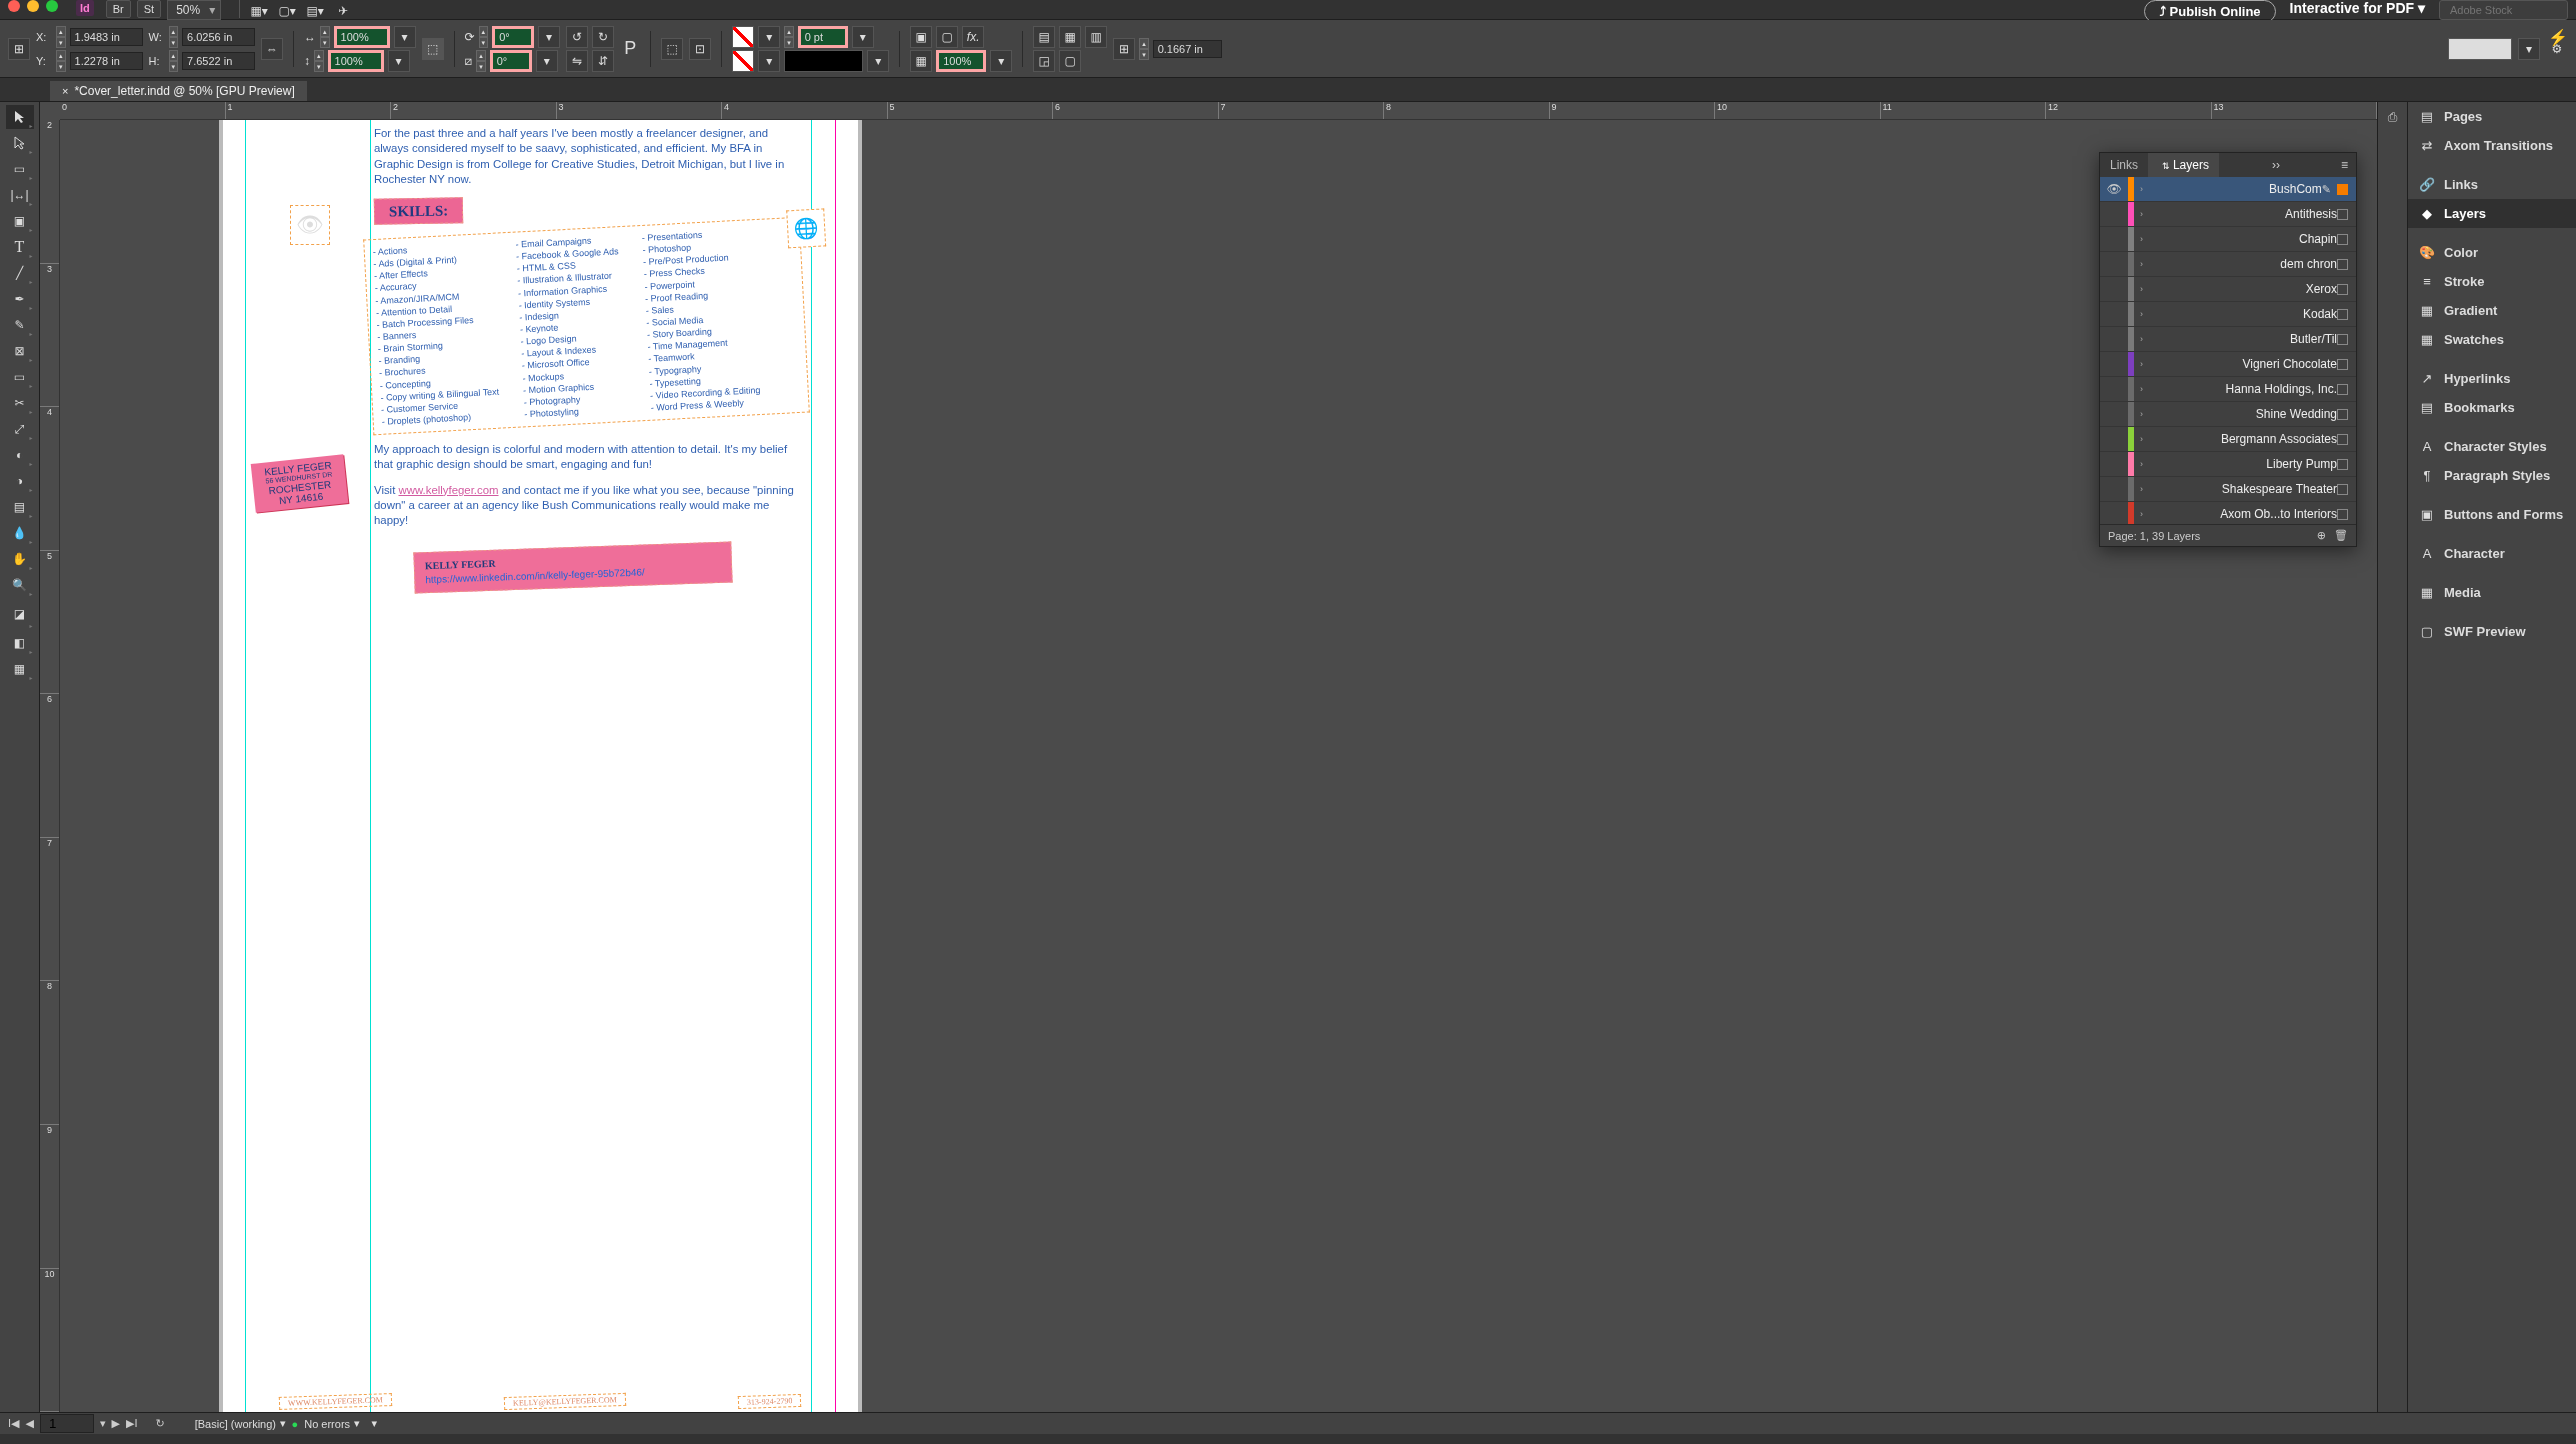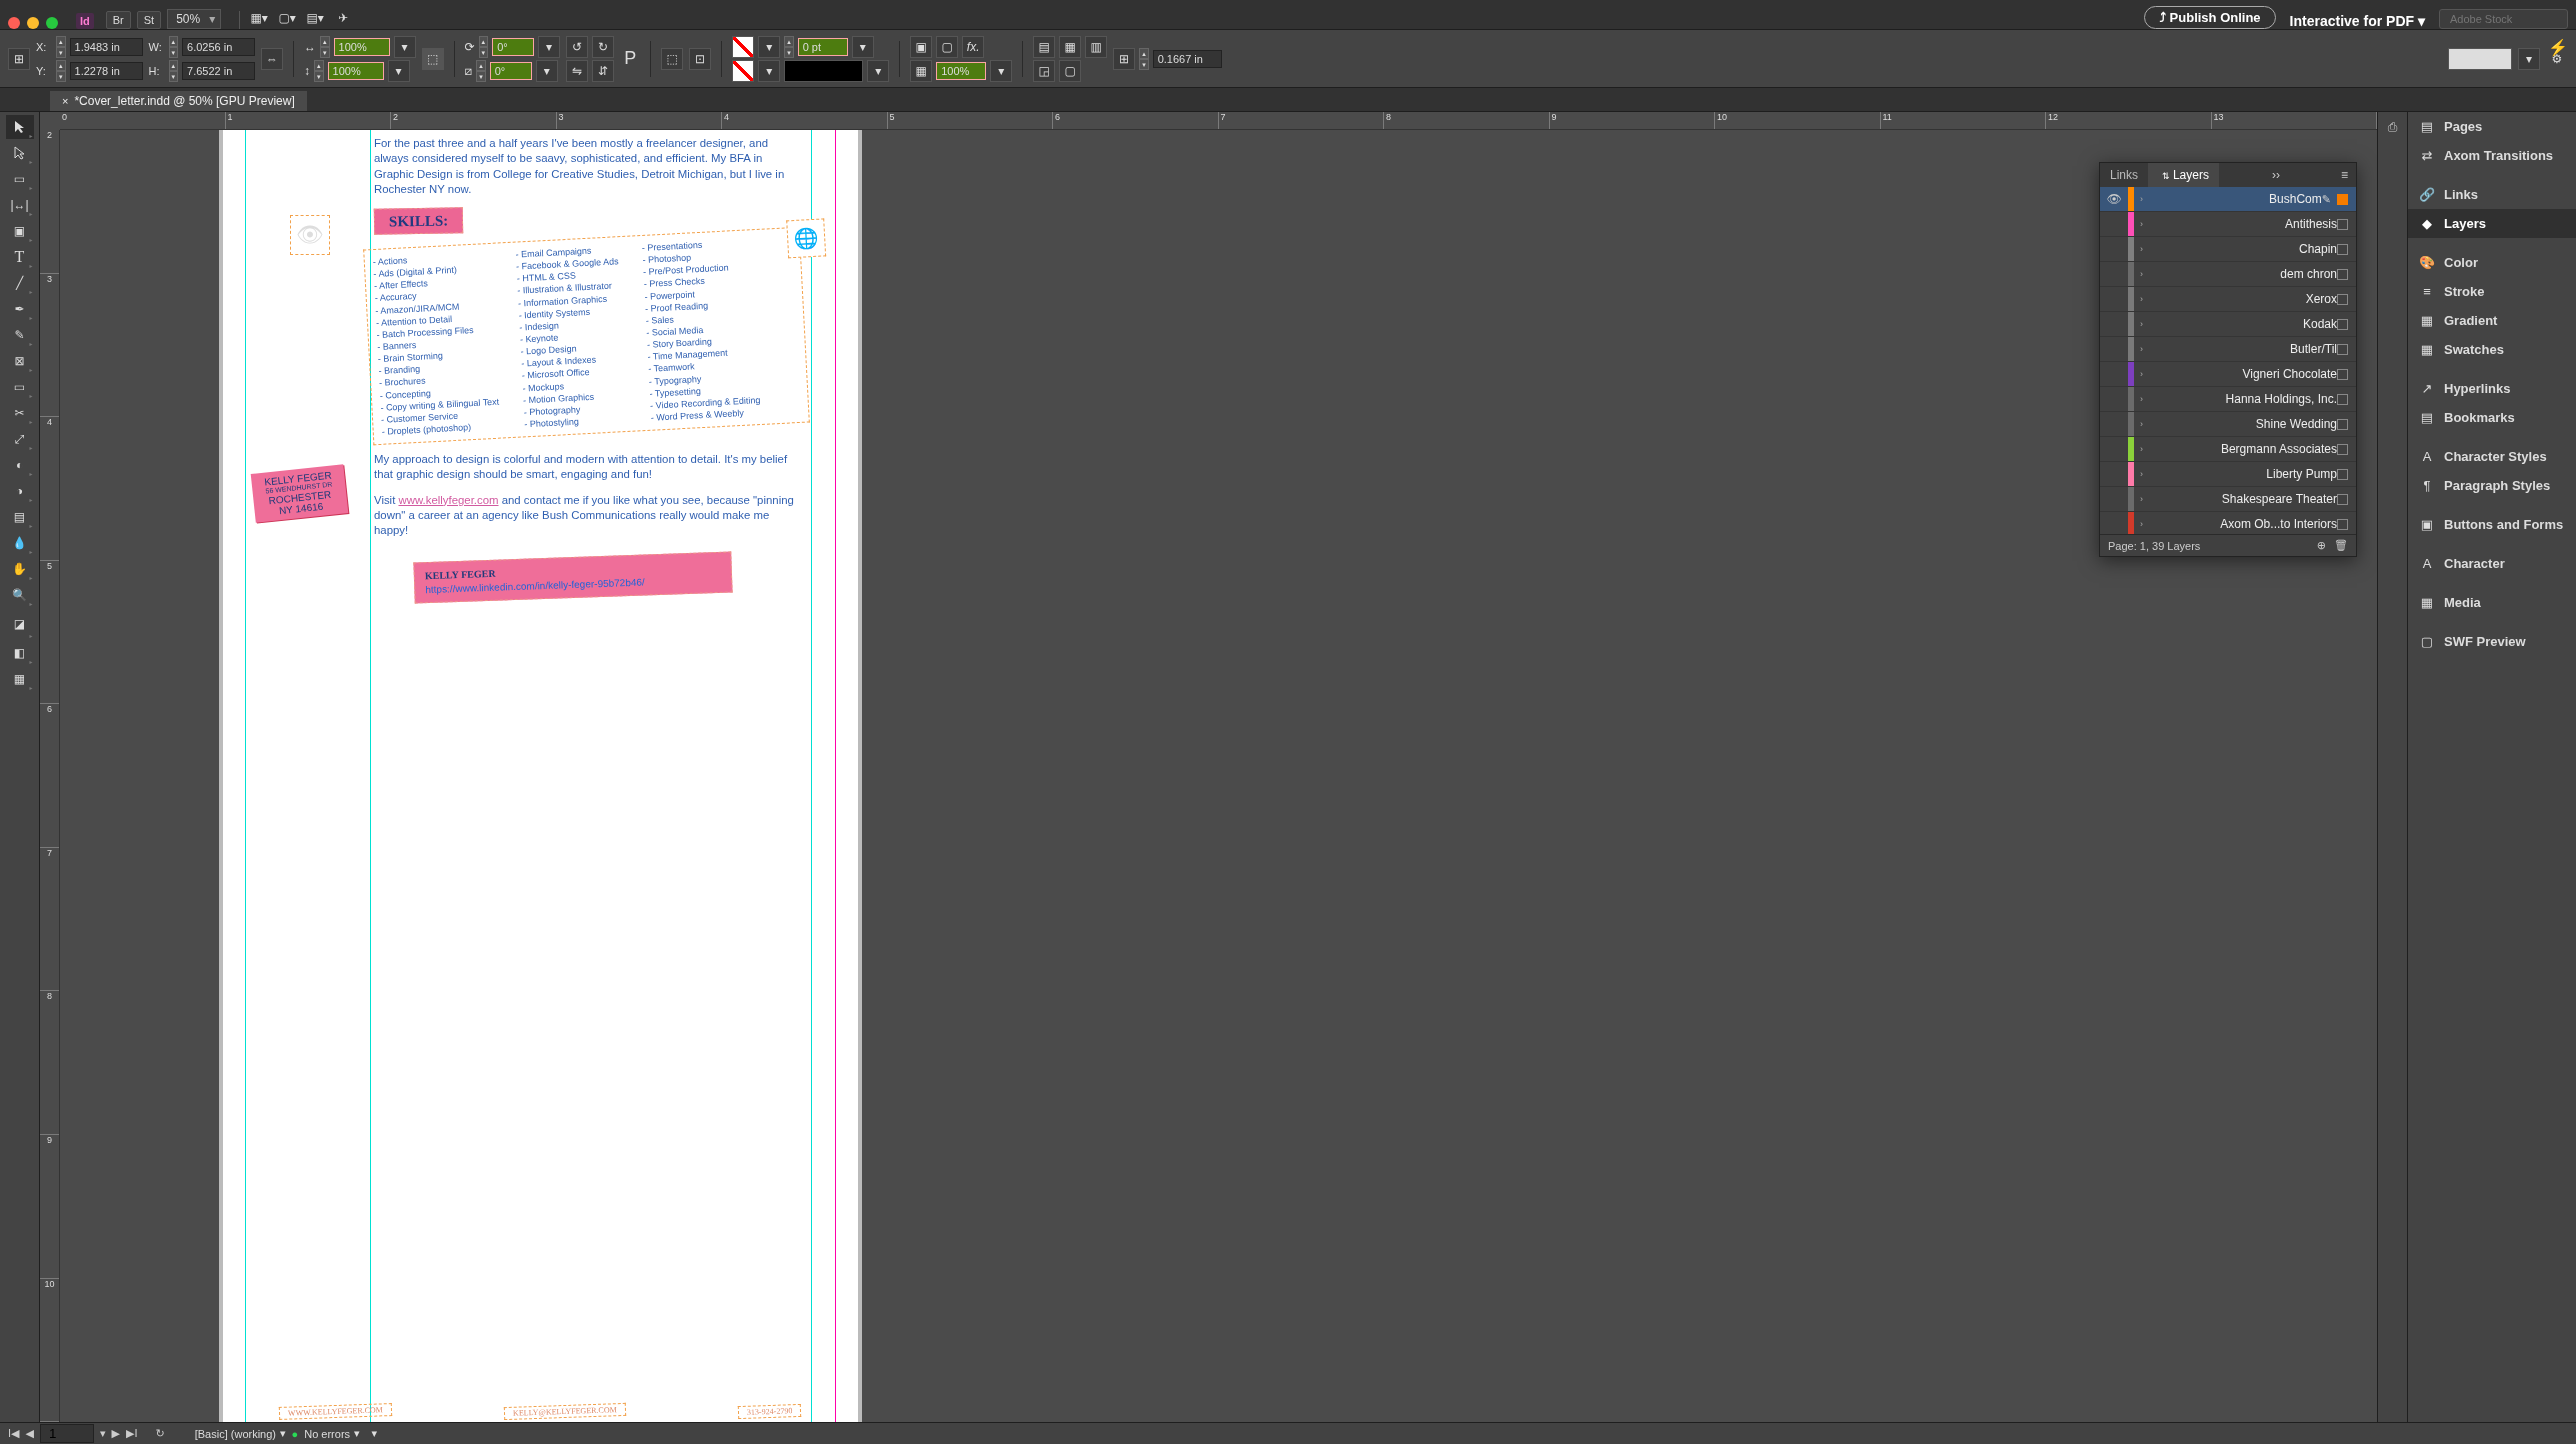--- a/index.html
+++ b/index.html
@@ -1,18 +1,18 @@
 <!DOCTYPE html>
 <html><head>
 <meta charset="utf-8">
 <style>
 * { margin: 0; padding: 0; box-sizing: border-box; font-family: -apple-system, "Segoe UI", Arial, sans-serif; }
 body { background: #323232; color: #ddd; font-size: 12px; overflow: hidden; height: 100vh; }
 
-.topbar { height: 30px; background: #323232; display: flex; align-items: flex-end; padding: 0 8px; border-bottom: 1px solid #1e1e1e; }
+.topbar { height: 20px; background: #323232; display: flex; align-items: flex-start; padding: 0 8px; border-bottom: 1px solid #1e1e1e; }
 .traffic { display: flex; gap: 7px; margin-right: 18px; }
 .dot { width: 12px; height: 12px; border-radius: 50%; }
 .dot.red { background: #ff5f56; } .dot.yellow { background: #ffbd2e; } .dot.green { background: #27c93f; }
 .id-badge { background: #4b2b4b; color: #ff7dd4; font-weight: bold; padding: 2px 4px; font-size: 11px; border-radius: 2px; margin-right: 12px; }
 .tb-btn { background: #3d3d3d; border: 1px solid #555; color: #ddd; padding: 2px 6px; font-size: 11px; margin-right: 6px; cursor: pointer; border-radius: 2px; }
 .tb-select { background: #3d3d3d; border: 1px solid #555; color: #ddd; padding: 2px 20px 2px 8px; font-size: 12px; margin-right: 10px; cursor: pointer; position: relative; }
 .tb-select::after { content: "▾"; position: absolute; right: 5px; color: #aaa; }
 .sep-v { width: 1px; height: 18px; background: #555; margin: 0 8px; }
 .tb-icon { width: 22px; height: 22px; display: flex; align-items: center; justify-content: center; color: #ddd; cursor: pointer; margin-right: 6px; }
 .topbar .spacer { flex: 1; }
@@ -22,21 +22,21 @@
 
 
 .ctrlbar { background: #444444; display: flex; align-items: center; padding: 4px 8px; border-bottom: 1px solid #1e1e1e; gap: 6px; flex-wrap: wrap; height: 58px; overflow: hidden; }
 .coord-grp { display: flex; flex-direction: column; gap: 2px; }
 .coord-row { display: flex; align-items: center; gap: 4px; }
 .coord-label { color: #ddd; font-size: 11px; width: 16px; }
 .coord-input { background: #343434; border: 1px solid #222; color: #ddd; font-size: 11px; padding: 2px 4px; width: 73px; }
 .nudge { display: flex; flex-direction: column; }
 .nudge span { background: #505050; border: 1px solid #666; font-size: 7px; line-height: 1; padding: 1px 2px; cursor: pointer; }
 .ctrl-sep { width: 1px; height: 36px; background: #2a2a2a; margin: 0 4px; }
-.pct-input { background: #4d7c0f; border: 1px solid #fca5a5; color: #ddd; font-size: 11px; padding: 2px 4px; width: 56px; }
+.pct-input { background: #14532d; border: 3px solid #fca5a5; color: #ddd; font-size: 11px; padding: 2px 4px; width: 56px; }
 .tinybox { width: 22px; height: 22px; border: 1px solid #555; background: #3a3a3a; display: flex; align-items: center; justify-content: center; cursor: pointer; }
 .flash { position:absolute; right:8px; top:8px; color:#ffb600;font-size:16px;}
 
 
 .tabrow { height: 24px; background: #323232; display: flex; align-items: flex-end; border-bottom: 1px solid #1e1e1e; padding-left: 50px; }
 .tab { background: #4a4a4a; color: #eee; font-size: 12px; padding: 3px 12px; display: flex; align-items: center; cursor: pointer; }
 .tab .close { margin-right: 6px; font-size: 11px; }
 
 
 .workspace { display: flex; height: calc(100vh - 30px - 58px - 24px - 22px); }

